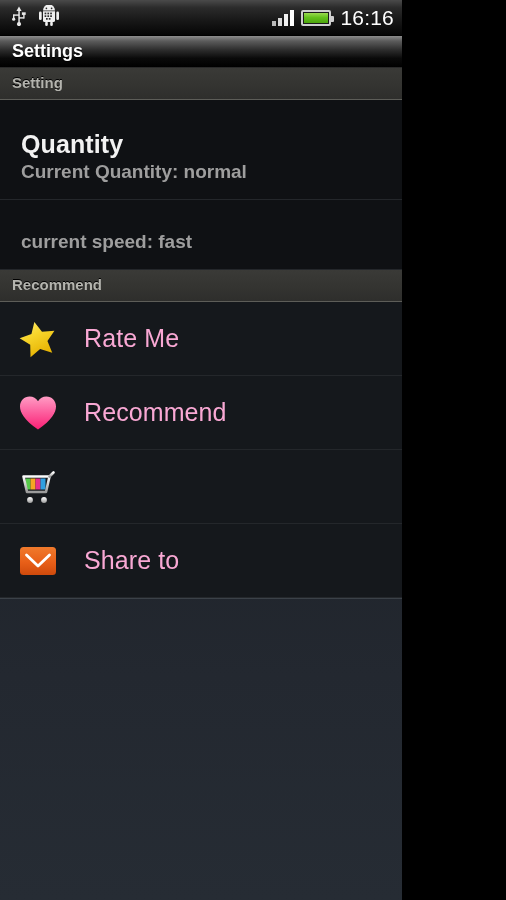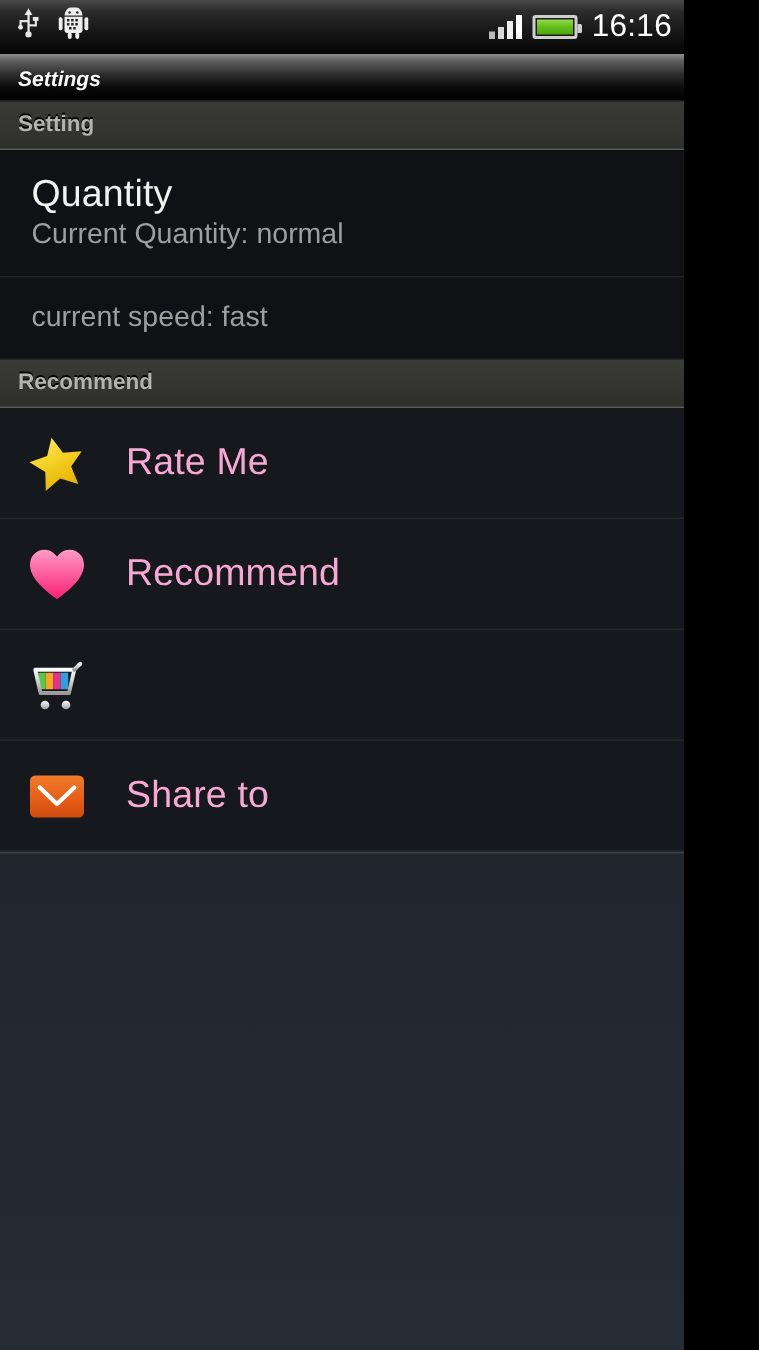--- a/index.html
+++ b/index.html
@@ -6,21 +6,21 @@
     margin: 0;
     padding: 0;
     background: #000;
   }
   body {
     font-family: "Liberation Sans", sans-serif;
     -webkit-font-smoothing: antialiased;
   }
   #screen {
     position: relative;
-    width: 456px;
+    width: 402px;
     height: 900px;
     overflow: hidden;
     background: linear-gradient(to bottom, #191c20 0%, #1d2127 40%, #232830 75%, #262c34 100%);
   }
 
   
   .statusbar {
     position: relative;
     height: 36px;
     background: linear-gradient(to bottom, #4a4a4a 0%, #2b2b2b 22%, #161616 62%, #050505 100%);
@@ -79,24 +79,23 @@
     height: 32px;
     background: linear-gradient(to bottom, #8d8d8d 0%, #5c5c5c 16%, #2e2e2e 44%, #0a0a0a 72%, #000000 100%);
     display: flex;
     align-items: center;
     padding-left: 12px;
     box-sizing: border-box;
     border-bottom: 1px solid #2a2a2a;
   }
   .titlebar .title {
     color: #ffffff;
-    font-size: 14px;
+    font-size: 18px;
     font-weight: bold;
     text-shadow: 0 1px 1px #000;
-    font-style: italic;
   }
 
   
   .list { background: transparent; }
 
   .section-header {
     background: linear-gradient(to bottom, #3a3a37 0%, #343431 55%, #2e2e2c 100%);
     border-bottom: 1px solid #5d5d58;
     padding: 6px 0 7px 12px;
     box-sizing: border-box;
@@ -108,21 +107,22 @@
     text-shadow: 0 -1px 0 #000;
   }
 
   .row {
     position: relative;
     background: #0f1114;
     border-bottom: 1px solid #24272b;
     box-sizing: border-box;
   }
   .row.text-row {
-    padding: 14px 14px 16px 21px;
+    padding: 29px 14px 16px 21px;
+    font-weight: bold;
   }
   .row .row-title {
     display: block;
     color: #f2f2f2;
     font-size: 25px;
     line-height: 30px;
     letter-spacing: 0.1px;
   }
   .row .row-sub {
     display: block;

